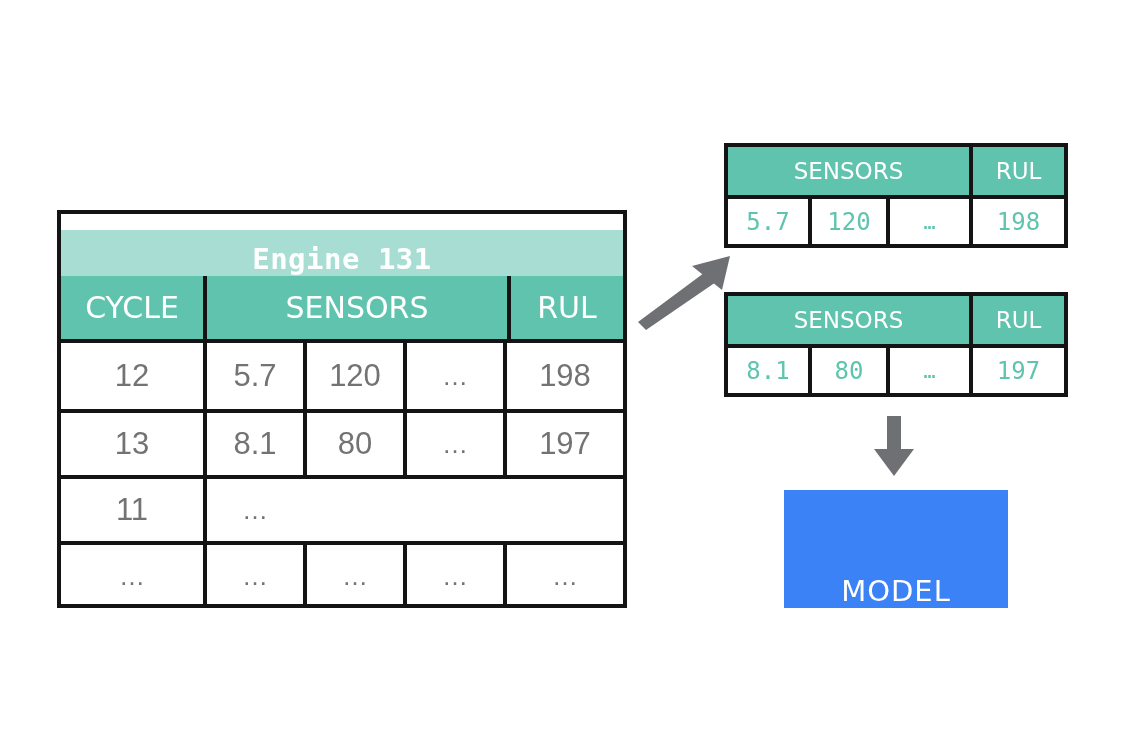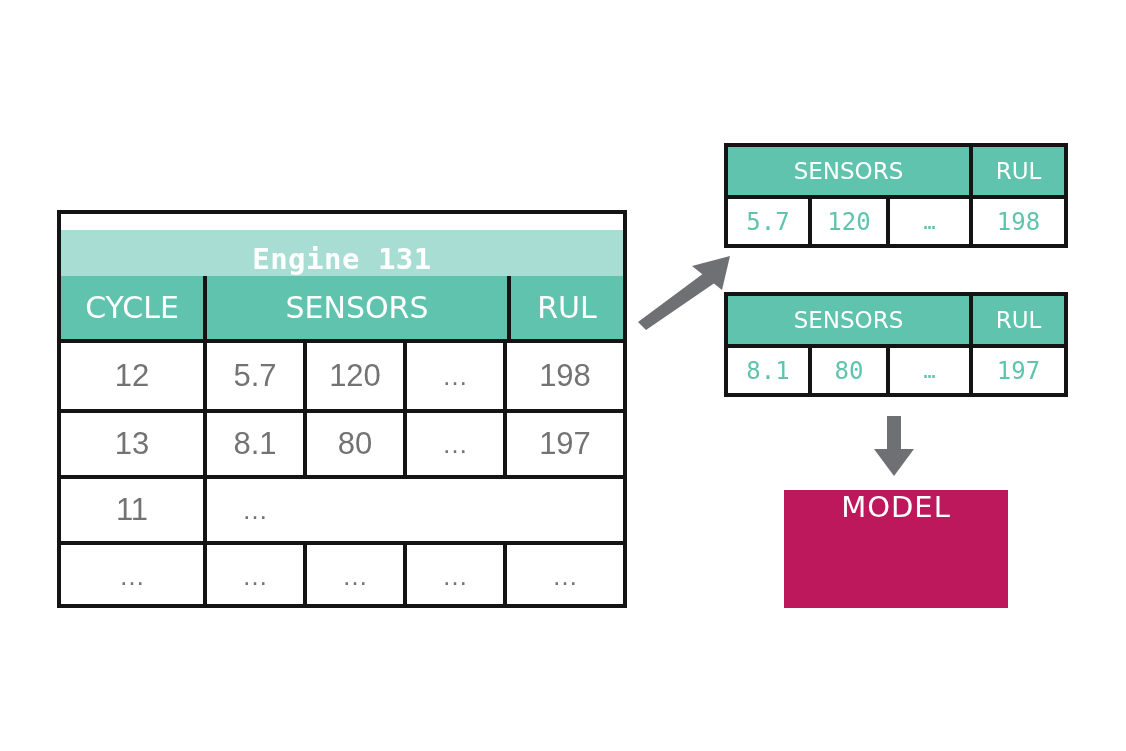--- a/index.html
+++ b/index.html
@@ -181,23 +181,23 @@
     height: 62px;
   }
 
   
   .model-box {
     position: absolute;
     left: 784px;
     top: 490px;
     width: 224px;
     height: 118px;
-    background: #be185d;
-    display: flex;
-    align-items: flex-start;
+    background: #3b82f6;
+    display: flex;
+    align-items: flex-end;
     justify-content: center;
   }
   .model-box span {
     color: #ffffff;
     font-size: 29px;
     letter-spacing: 1px;
     font-family: "DejaVu Sans", sans-serif;
   }
 </style>
 </head>

